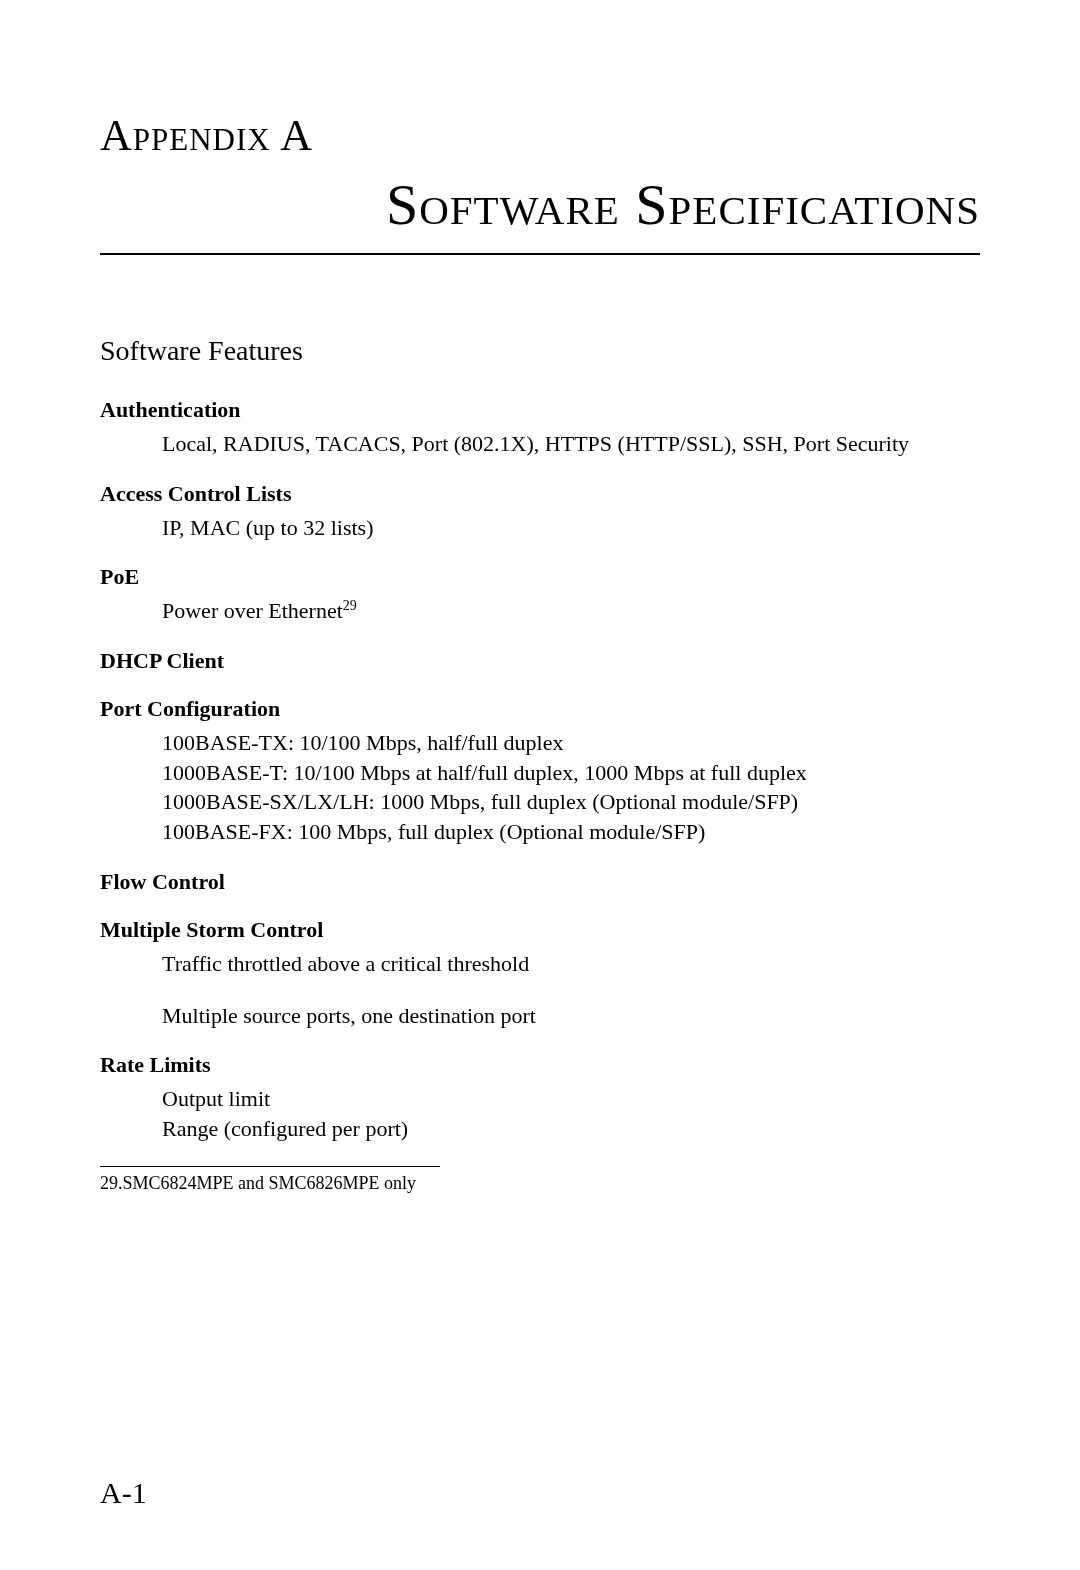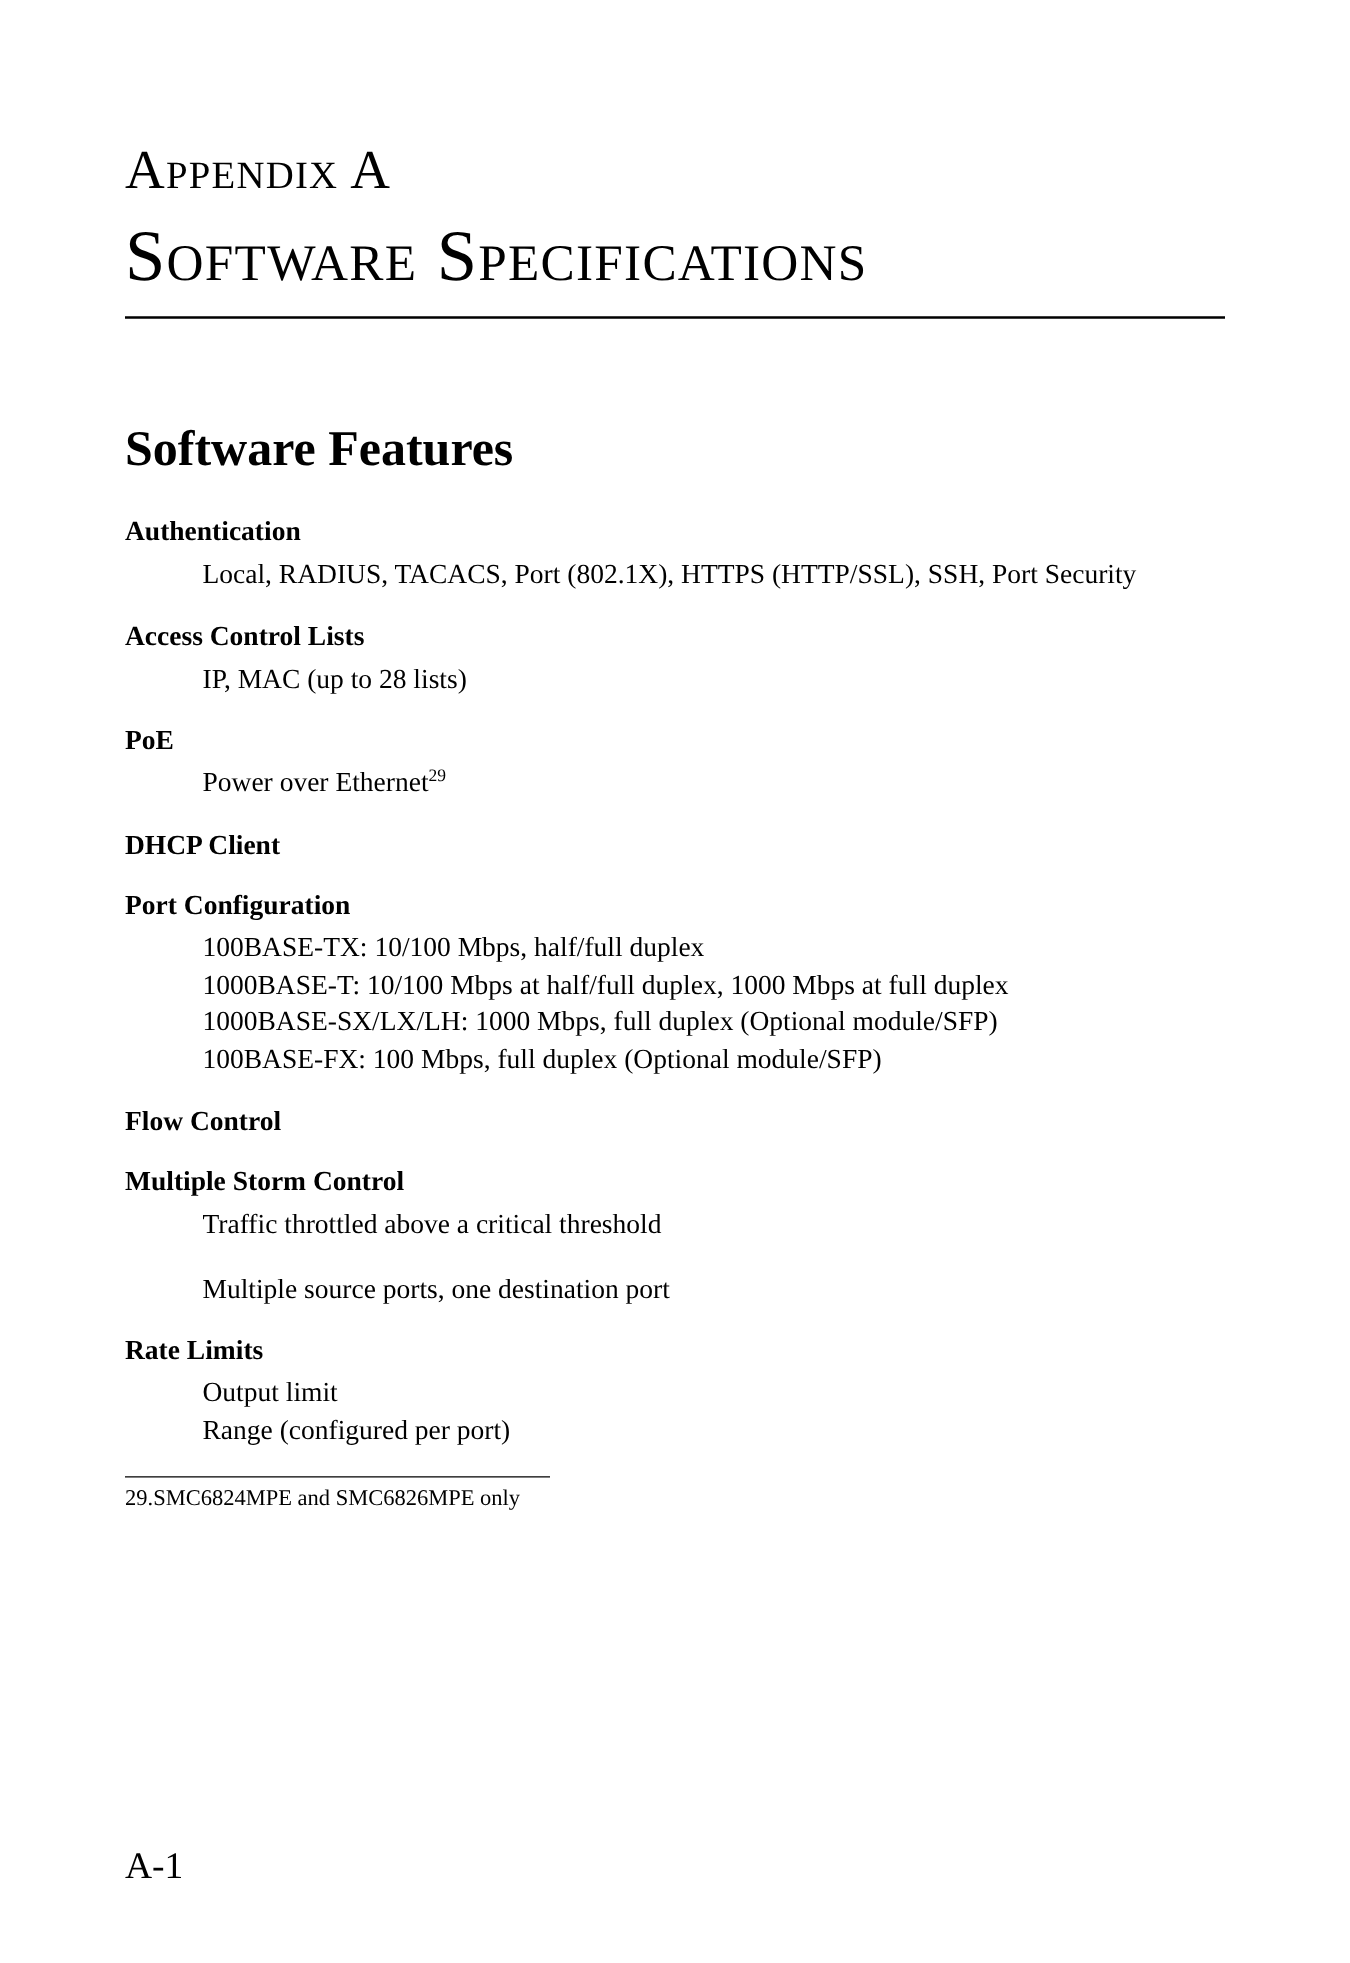--- a/index.html
+++ b/index.html
@@ -20,29 +20,30 @@
       font-size: 44px;
       font-weight: normal;
       font-variant: small-caps;
       letter-spacing: 1px;
       margin-bottom: 10px;
       margin-top: 10px;
     }
     .chapter-title {
       font-size: 58px;
       font-weight: normal;
+      text-align: right;
       font-variant: small-caps;
       letter-spacing: 1px;
       border-bottom: 2px solid #000;
       padding-bottom: 15px;
       margin-bottom: 80px;
     }
     .section-title {
-      font-size: 40px;
-      font-weight: bold;
+      font-size: 28px;
+      font-weight: normal;
       margin-bottom: 30px;
     }
     .feature-block {
       margin-bottom: 22px;
     }
     .feature-heading {
       font-size: 22px;
       font-weight: bold;
       margin-bottom: 6px;
     }
@@ -87,21 +88,21 @@
 
 <div class="section-title">Software Features</div>
 
 <div class="feature-block">
   <div class="feature-heading">Authentication</div>
   <div class="feature-body">Local, RADIUS, TACACS, Port (802.1X), HTTPS (HTTP/SSL), SSH, Port Security</div>
 </div>
 
 <div class="feature-block">
   <div class="feature-heading">Access Control Lists</div>
-  <div class="feature-body">IP, MAC (up to 28 lists)</div>
+  <div class="feature-body">IP, MAC (up to 32 lists)</div>
 </div>
 
 <div class="feature-block">
   <div class="feature-heading">PoE</div>
   <div class="feature-body">
     <span>Power over Ethernet</span><span class="footnote-ref">29</span>
   </div>
 </div>
 
 <div class="feature-block">

